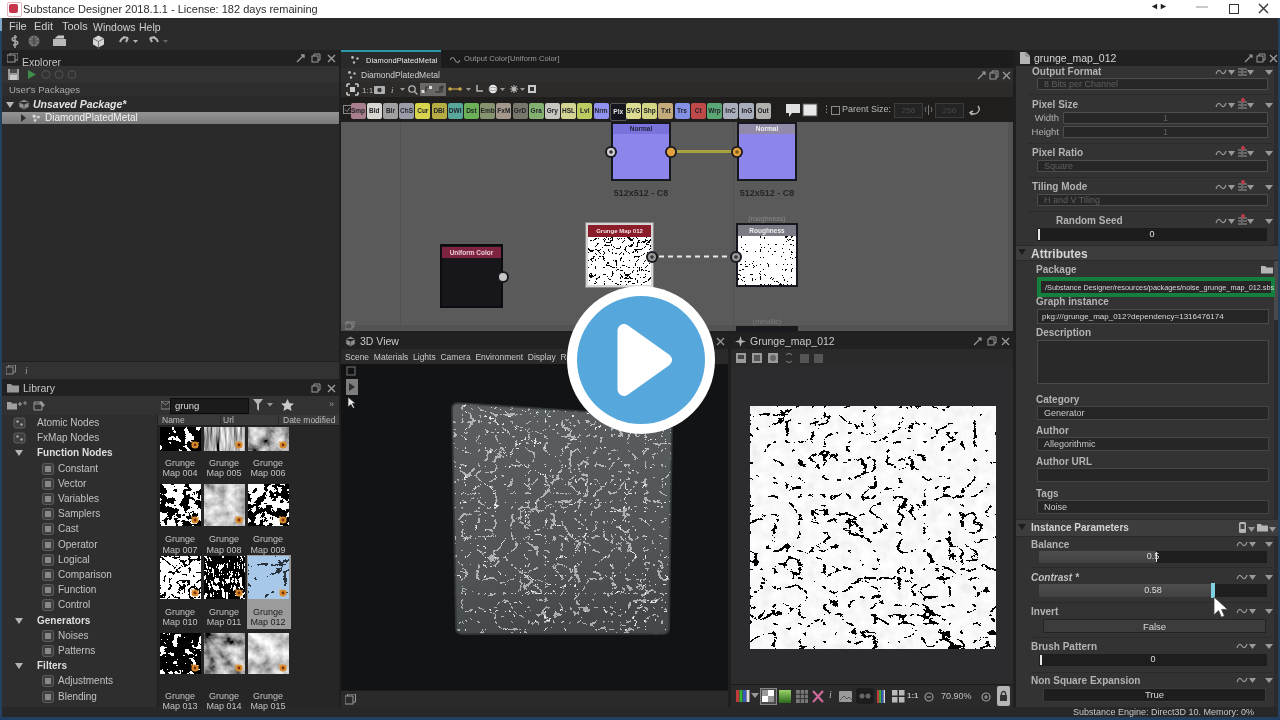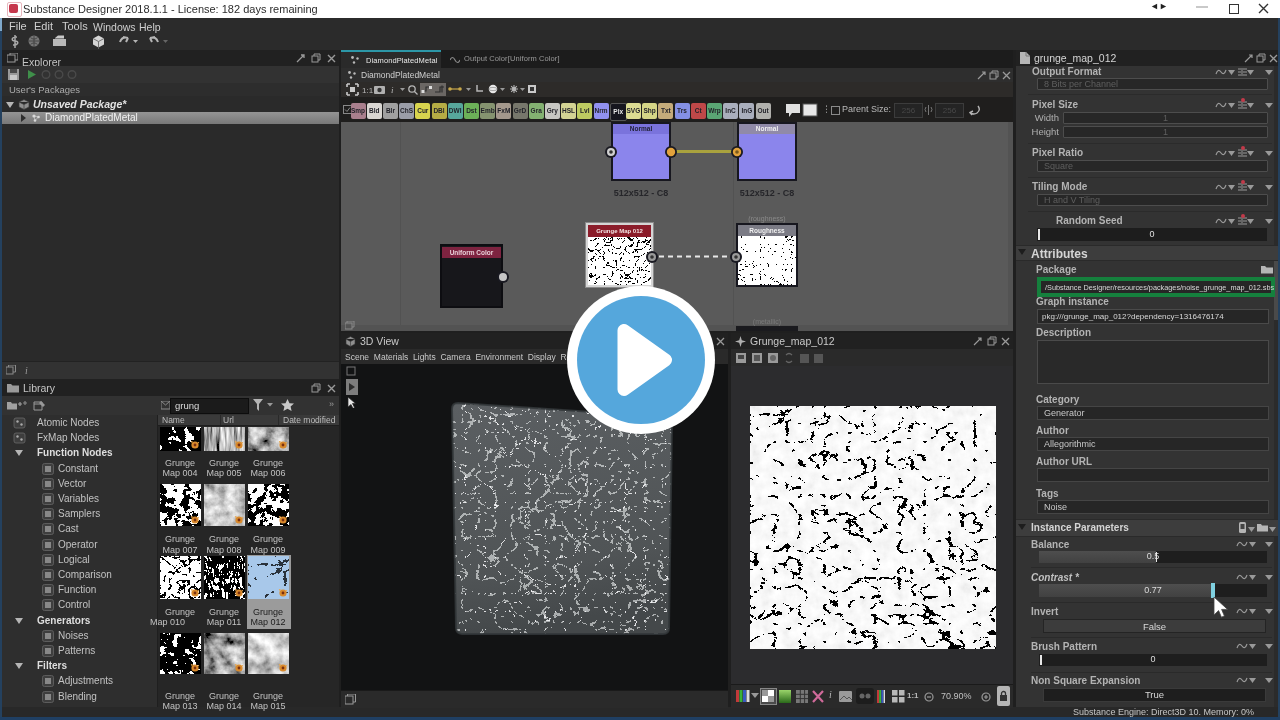--- a/index.html
+++ b/index.html
@@ -490,21 +490,21 @@
           <rect width="41" height="43" fill="#fff"></rect>
           <rect x="-2" y="-2" width="61" height="63" filter="url(#fScr10)"></rect>
         </svg>
 <svg class="ab" style="left:188px;top:209px" width="10" height="10" viewBox="0 0 10 10">
           <circle cx="5" cy="5" r="3.6" fill="#d98a2c"></circle>
           <circle cx="5" cy="5" r="1.4" fill="#7a3010"></circle>
           <circle cx="1.8" cy="1.8" r="0.9" fill="#eaa950"></circle>
           <circle cx="8.4" cy="2.6" r="0.7" fill="#eaa950"></circle>
         </svg>
 <div class="ab" style="left:148.0px;top:228px;width:60px;text-align:center;color:#c2c2c2;font-size:9px;">Grunge</div>
-<div class="ab" style="left:148.0px;top:238px;width:60px;color:#c2c2c2;font-size:9px;">Map 010</div>
+<div class="ab" style="left:148.0px;top:238px;width:60px;text-align:center;color:#c2c2c2;font-size:9px;">Map 010</div>
 <svg class="ab" style="left:201.5px;top:177px" width="41" height="43" viewBox="0 0 41 43">
           <rect width="41" height="43" fill="#fff"></rect>
           <rect x="-0" y="-0" width="61" height="63" filter="url(#fFibD)"></rect>
         </svg>
 <svg class="ab" style="left:232px;top:209px" width="10" height="10" viewBox="0 0 10 10">
           <circle cx="5" cy="5" r="3.6" fill="#d98a2c"></circle>
           <circle cx="5" cy="5" r="1.4" fill="#7a3010"></circle>
           <circle cx="1.8" cy="1.8" r="0.9" fill="#eaa950"></circle>
           <circle cx="8.4" cy="2.6" r="0.7" fill="#eaa950"></circle>
         </svg>
@@ -1117,21 +1117,21 @@
           <path d="M1 7 q2 -6 5 -2 t5 -2" stroke="#9a9a9a" fill="none" stroke-width="1.2"></path>
         </svg>
 <svg class="ab" style="left:233px;top:525px" width="7" height="6" viewBox="0 0 7 6">
           <path d="M0 0 h7 l-3.5 5 z" fill="#999"></path>
         </svg>
 <svg class="ab" style="left:249px;top:525px" width="8" height="6" viewBox="0 0 8 6">
           <path d="M0 0 h8 l-4 5 z" fill="#999"></path>
         </svg>
 <div class="ab" style="left:23px;top:534px;width:228px;height:13px;background:#1e1e1e;">
 <div class="ab" style="left:0;top:0;width:174px;height:13px;background:linear-gradient(#4e4e4e,#414141);"></div>
-<div class="ab" style="left:0;top:1px;width:228px;text-align:center;color:#dcdcdc;font-size:9px;">0.77</div>
+<div class="ab" style="left:0;top:1px;width:228px;text-align:center;color:#dcdcdc;font-size:9px;">0.58</div>
 <div class="ab" style="left:172px;top:-1px;width:4px;height:15px;background:#7fd0e0;"></div>
         </div>
 <div class="ab" style="left:15px;top:552px;width:241px;height:1px;background:#2a2a2a;"></div>
 <span class="ab lbl" style="left:15px;top:556px;">Invert</span>
 <svg class="ab" style="left:220px;top:556px" width="12" height="10" viewBox="0 0 12 10">
           <path d="M1 7 q2 -6 5 -2 t5 -2" stroke="#9a9a9a" fill="none" stroke-width="1.2"></path>
         </svg>
 <svg class="ab" style="left:233px;top:559px" width="7" height="6" viewBox="0 0 7 6">
           <path d="M0 0 h7 l-3.5 5 z" fill="#999"></path>
         </svg>

